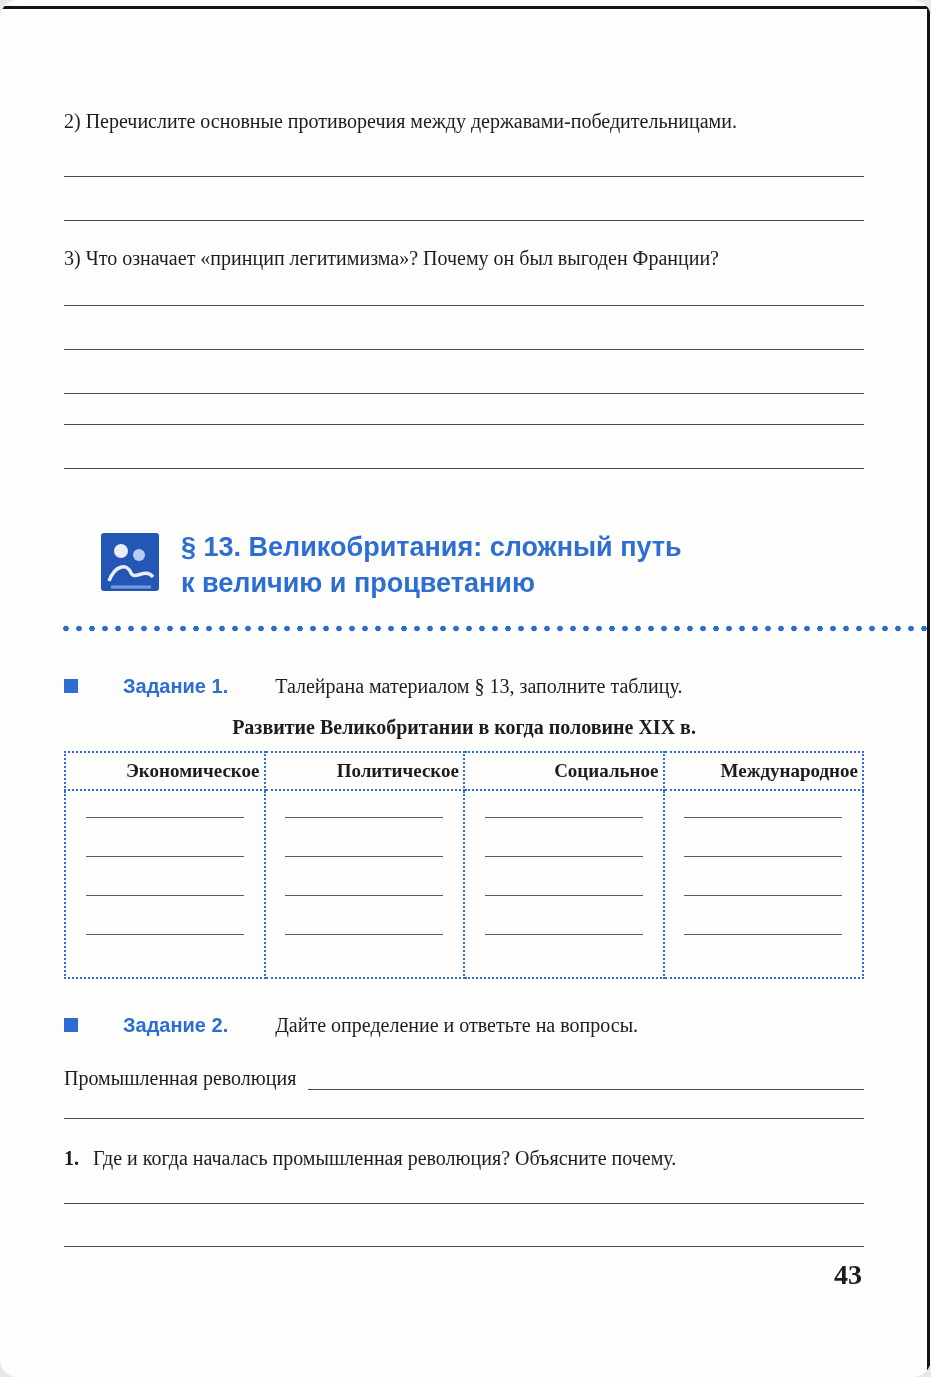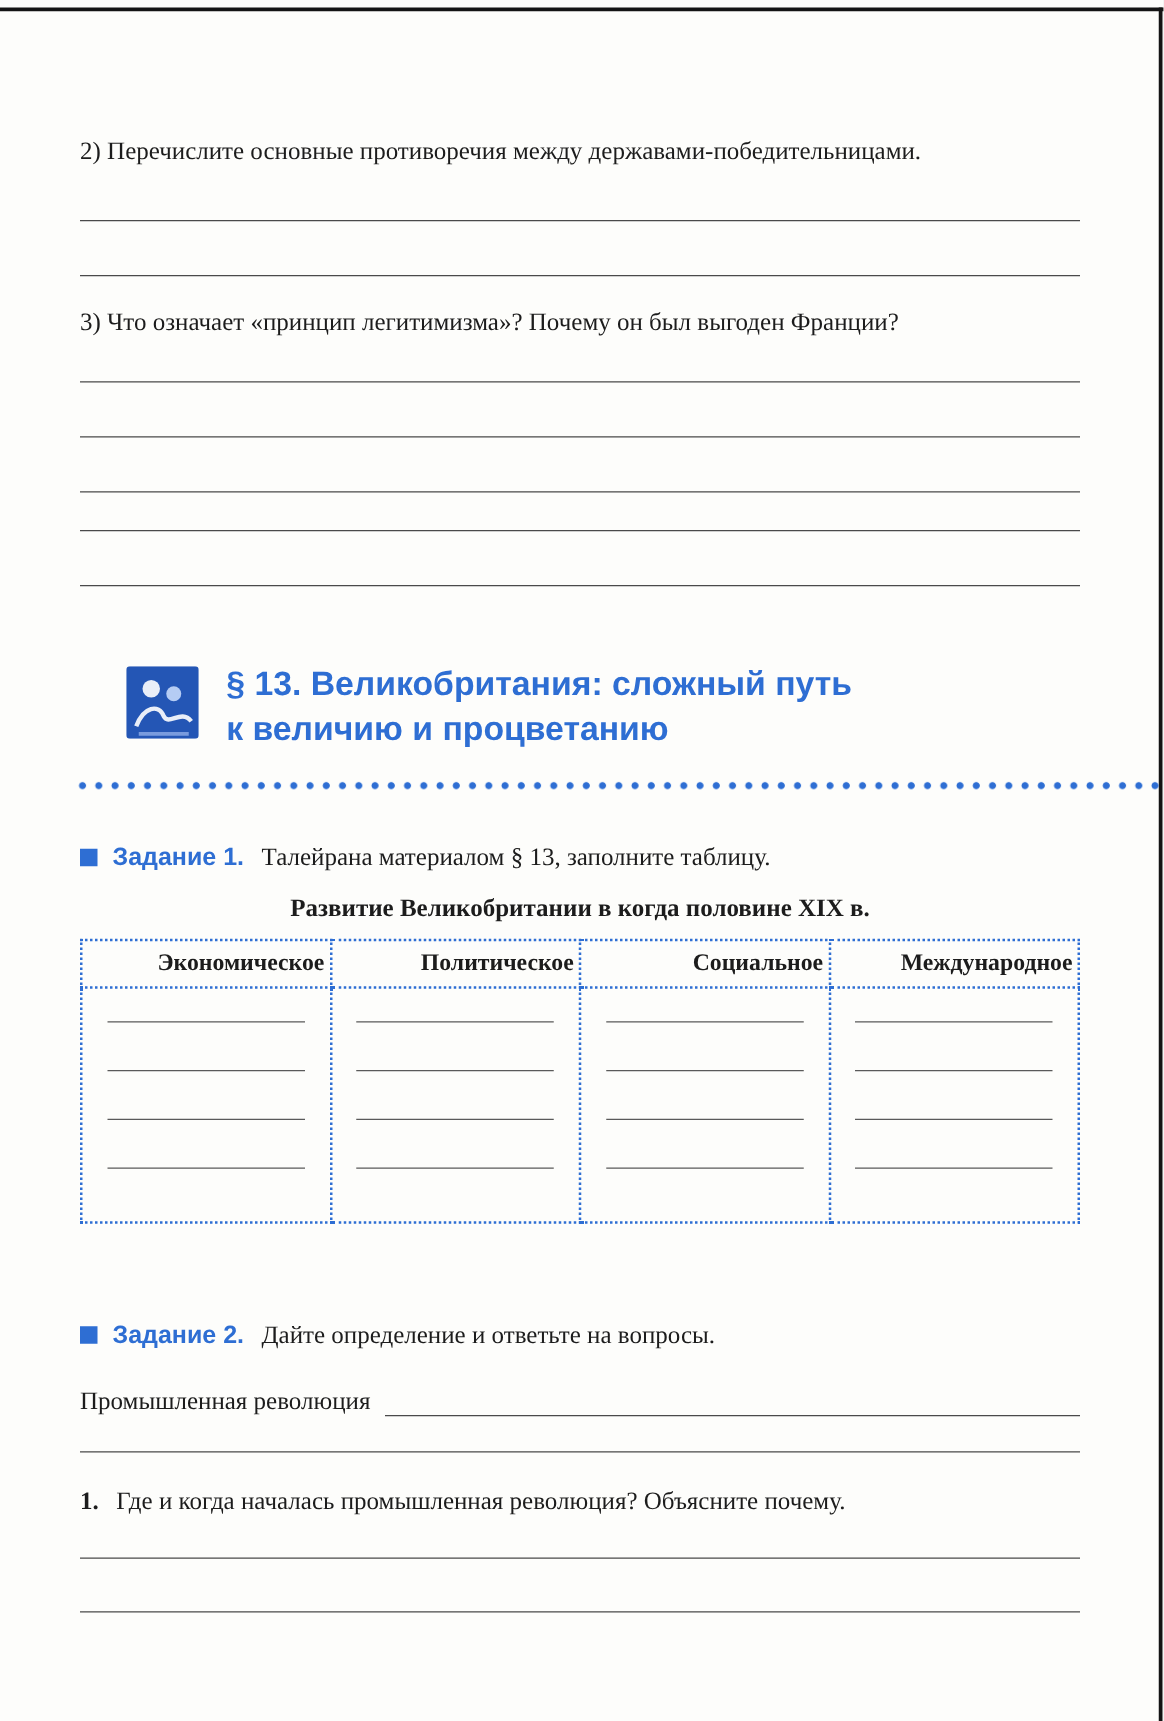--- a/index.html
+++ b/index.html
@@ -5,20 +5,21 @@
   html, body { margin: 0; padding: 0; background: #e8e8e8; }
   .page {
     position: relative;
     width: 931px;
     height: 1377px;
     margin: 0 auto;
     background: #fdfdfb;
     overflow: hidden;
     font-family: "Liberation Serif", serif;
     color: #1c1c1c;
+    border-radius: 18px;
   }
   .edge-top {
     position: absolute; top: 6px; left: 0;
     width: 931px; height: 3px; background: #141414;
   }
   .edge-right {
     position: absolute; top: 6px; right: 1px;
     width: 3px; height: 1371px; background: #141414;
   }
   .content {
@@ -72,22 +73,23 @@
     height: 9px;
     background-image: radial-gradient(circle at 4px 4.5px, #2e6ed3 2.5px, transparent 3.1px);
     background-size: 13px 9px;
     background-repeat: repeat-x;
   }
   .task-row {
     margin-top: 42px;
     display: flex;
     align-items: baseline;
     font-size: 20px;
-  }
-  .task2-row { margin-top: 78px; }
+    gap: 33px;
+  }
+  .task2-row { margin-top: 35px; }
   .task-bullet {
     width: 14px; height: 14px;
     background: #2e6ed3;
     flex: 0 0 14px;
     align-self: center;
     margin-right: 12px;
   }
   .task-label {
     font-family: "Liberation Sans", sans-serif;
     font-weight: bold;
@@ -254,15 +256,16 @@
       <span class="inline-line"></span>
     </div>
     <div class="answer-line al-28"></div>
 
     <p class="numbered-q">
       <span class="q-num">1.</span><span>Где и когда началась промышленная революция? Объясните почему.</span>
     </p>
     <div class="answer-line al-32"></div>
     <div class="answer-line al-42"></div>
 
+    <div class="page-number">43</div>
 
   </div>
 </div>
 
 </body></html>

